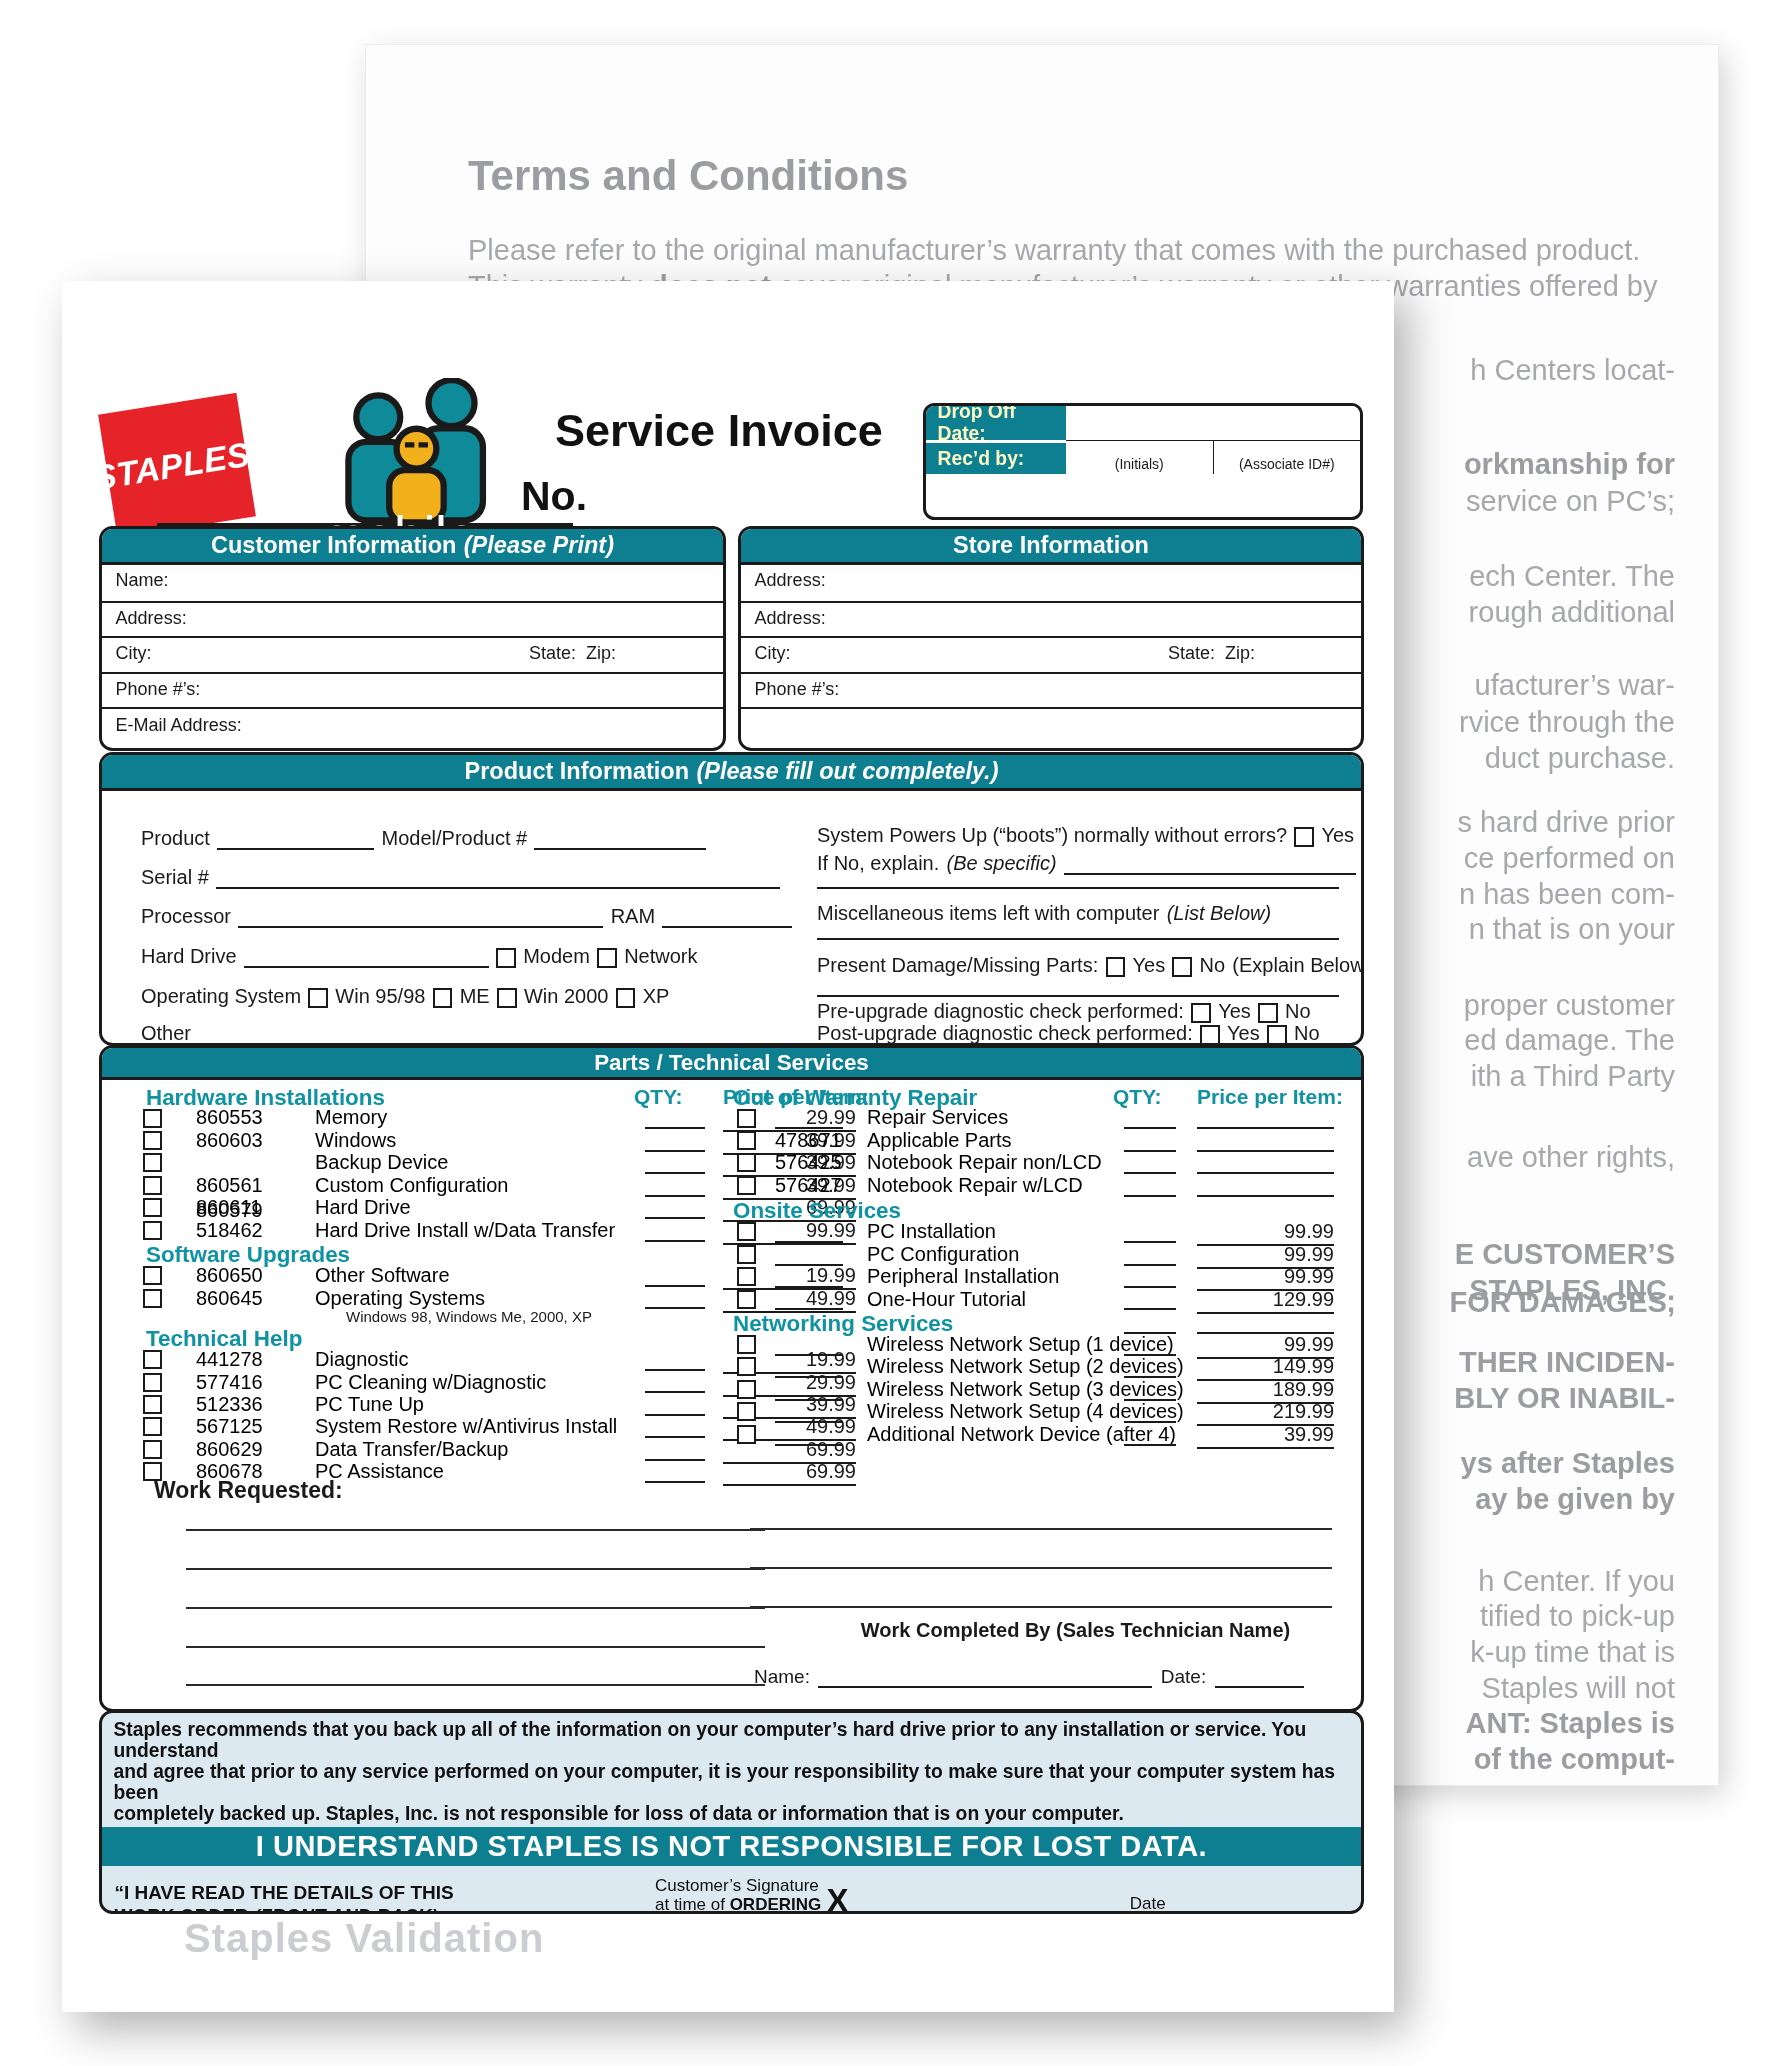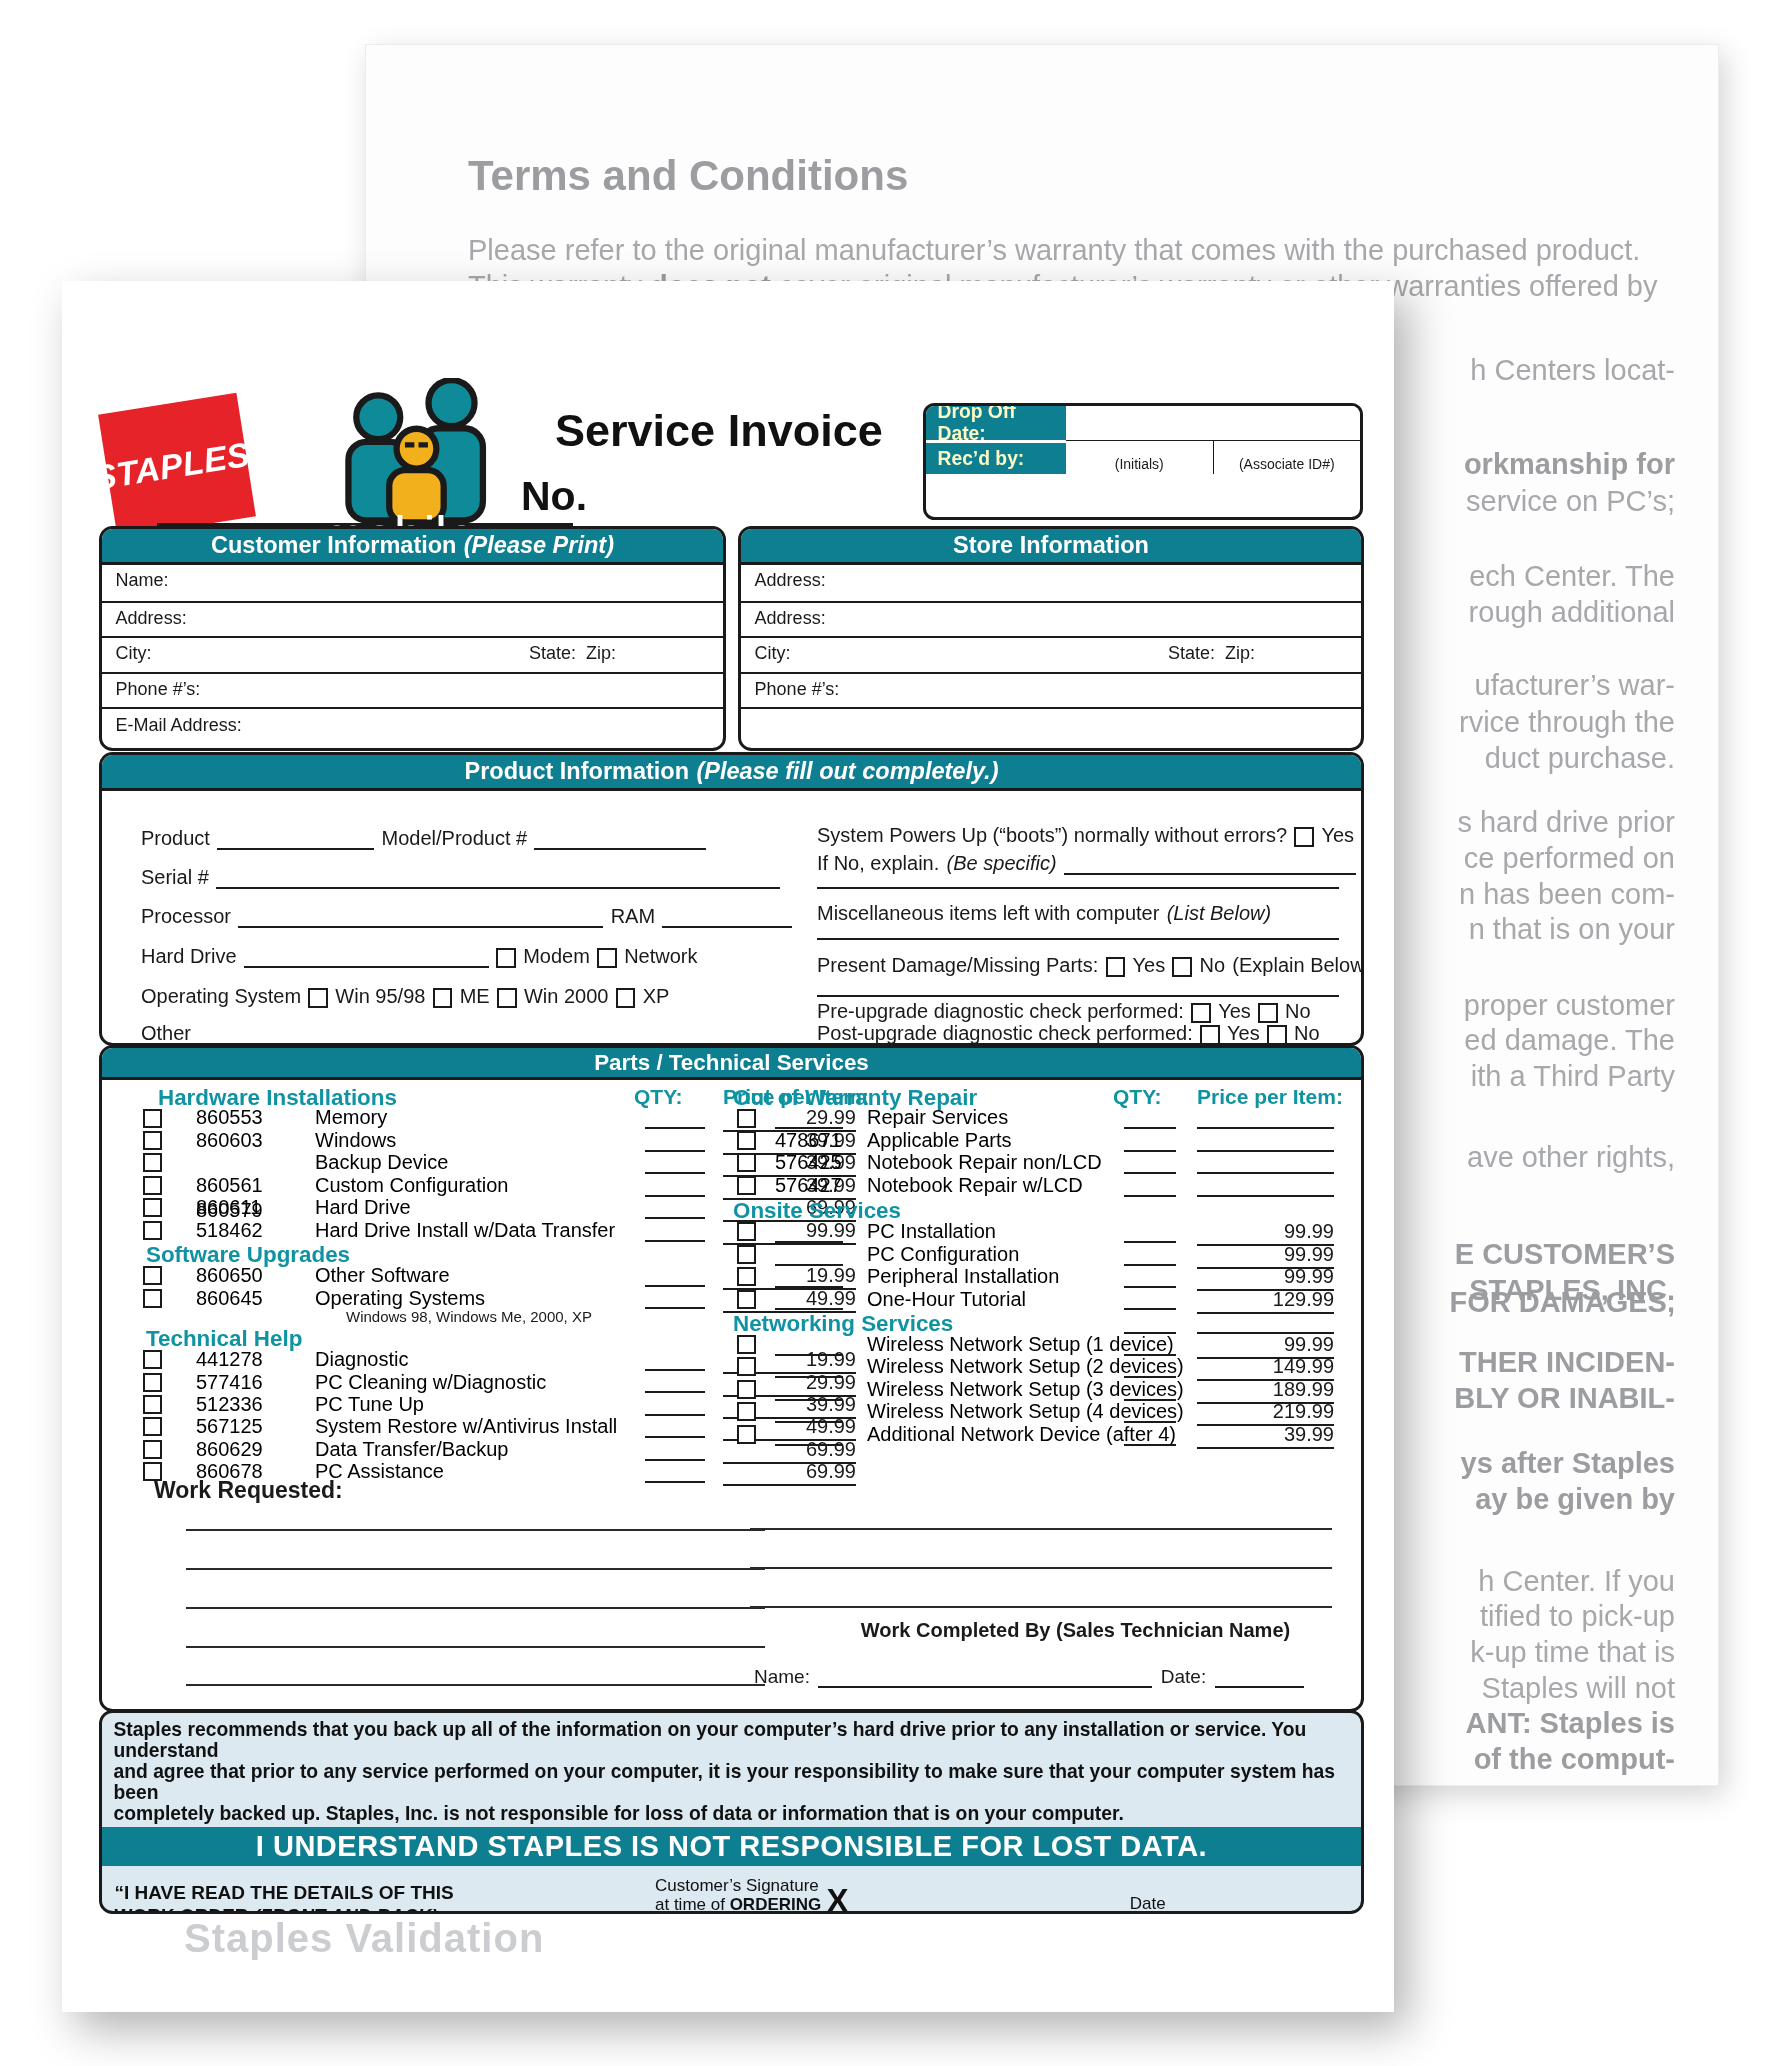--- a/index.html
+++ b/index.html
@@ -330,21 +330,21 @@
         <span class="cb"></span>
           <span>No</span>
       </div>
     </div>
 
     <div id="services-box">
       <div class="box-bar">
         <span>Parts / Technical Services</span>
       </div>
       <div id="svc-items">
-          <div class="svc-h" style="left: 44px; top: 37px; margin-left: 12px;">Hardware Installations</div>
+          <div class="svc-h" style="left: 44px; top: 37px;">Hardware Installations</div>
           <div class="svc-collabel" style="left: 532px; top: 37px;">QTY:</div>
           <div class="svc-collabel" style="left: 621px; top: 37px;">Price per Item:</div>
           <div class="svc-cb" style="left: 41px; top: 61px;"></div>
           <div class="svc-code" style="left: 94px; top: 58px;">860553</div>
           <div class="svc-label" style="left: 213px; top: 58px;">Memory</div>
           <div class="svc-line" style="left: 543px; top: 79px; width: 60px;"></div>
           <div class="svc-price" style="left: 621px; top: 58px; width: 133px;">29.99</div>
           <div class="svc-cb" style="left: 41px; top: 83px;"></div>
           <div class="svc-code" style="left: 94px; top: 81px;">860603</div>
           <div class="svc-label" style="left: 213px; top: 81px;">Windows</div>

